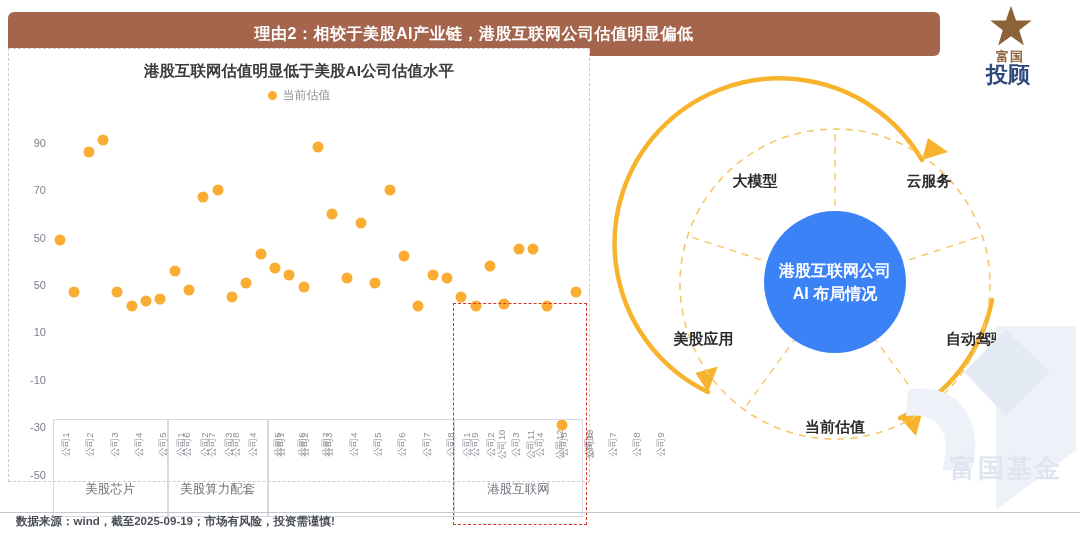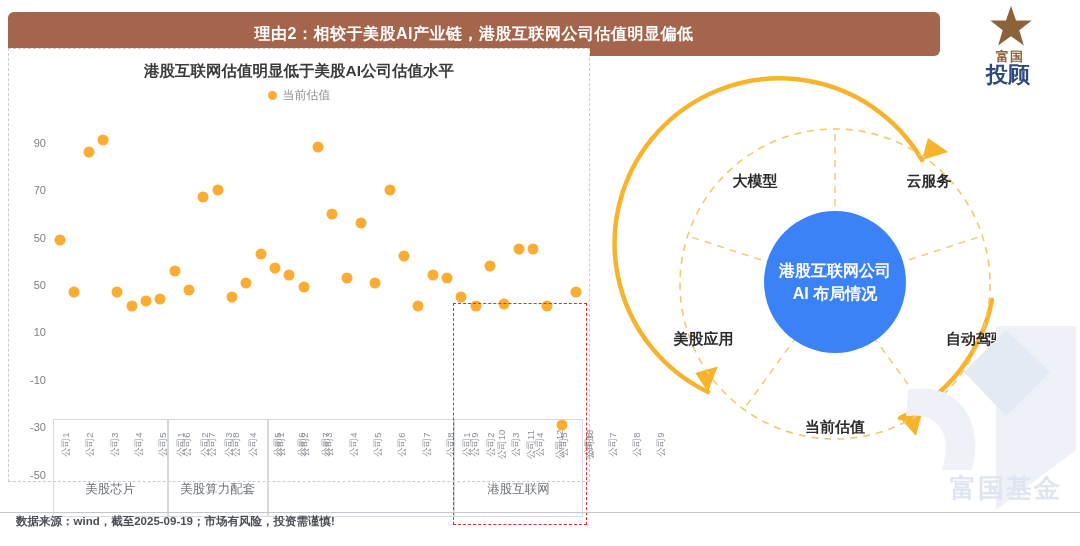--- a/index.html
+++ b/index.html
@@ -151,21 +151,21 @@
     line-height: 1.45;
   }
 
   
   #watermark {
     position: absolute; right: 4px; bottom: 36px;
     width: 230px; height: 190px;
     opacity: 1; pointer-events: none;
   }
   #wm-text {
-    position: absolute; right: 18px; bottom: 40px;
+    position: absolute; right: 18px; bottom: 60px;
     font-size: 26px; font-weight: bold;
     color: #dfe5f0; letter-spacing: 2px;
   }
 
   
   #footer-rule {
     position: absolute; left: 0; top: 512px; width: 1080px; height: 1px;
     background: #c3c8d0;
   }
   #footer-text {

